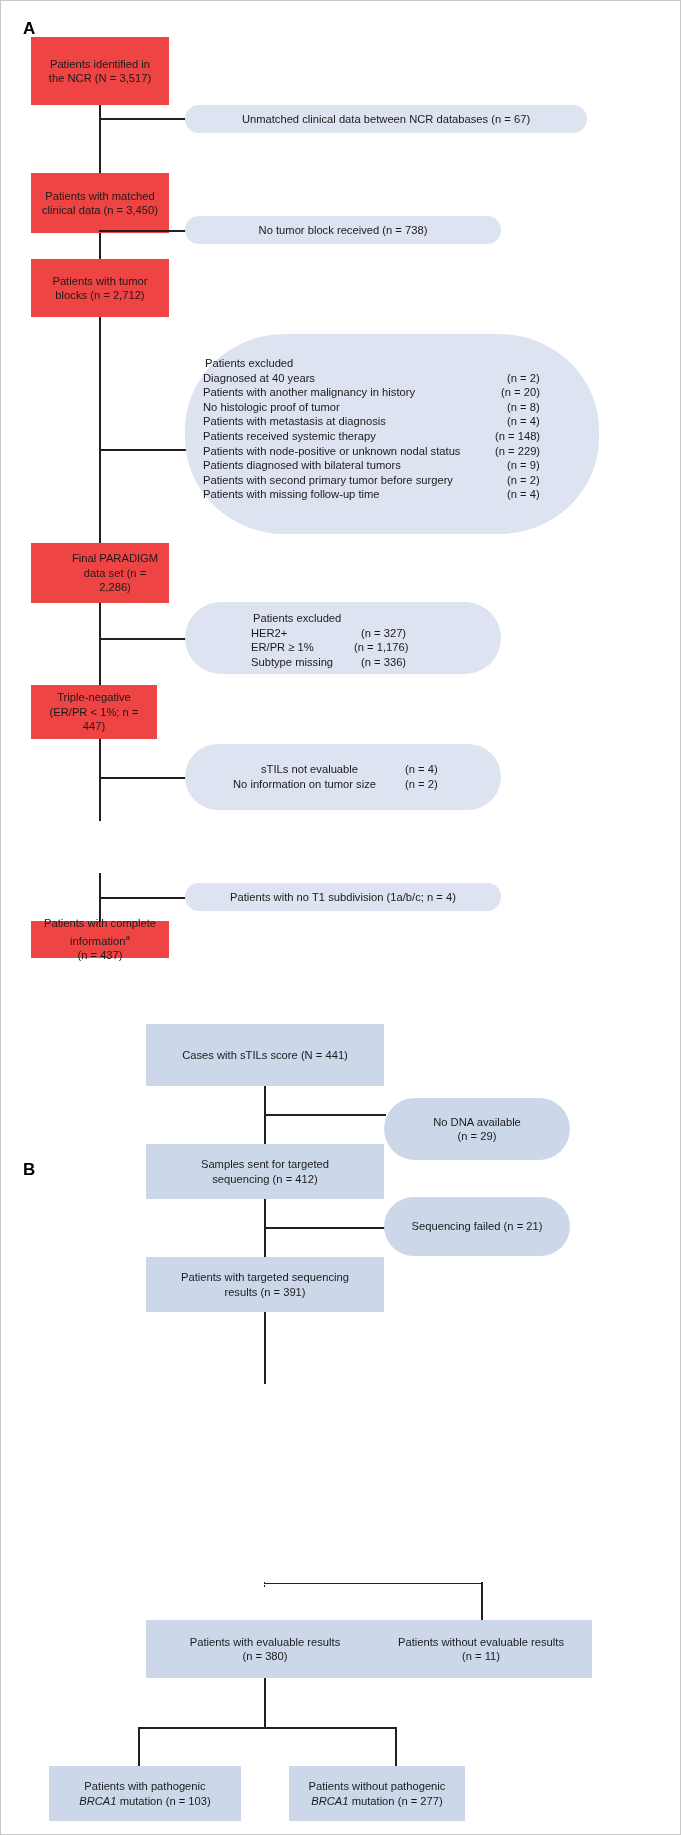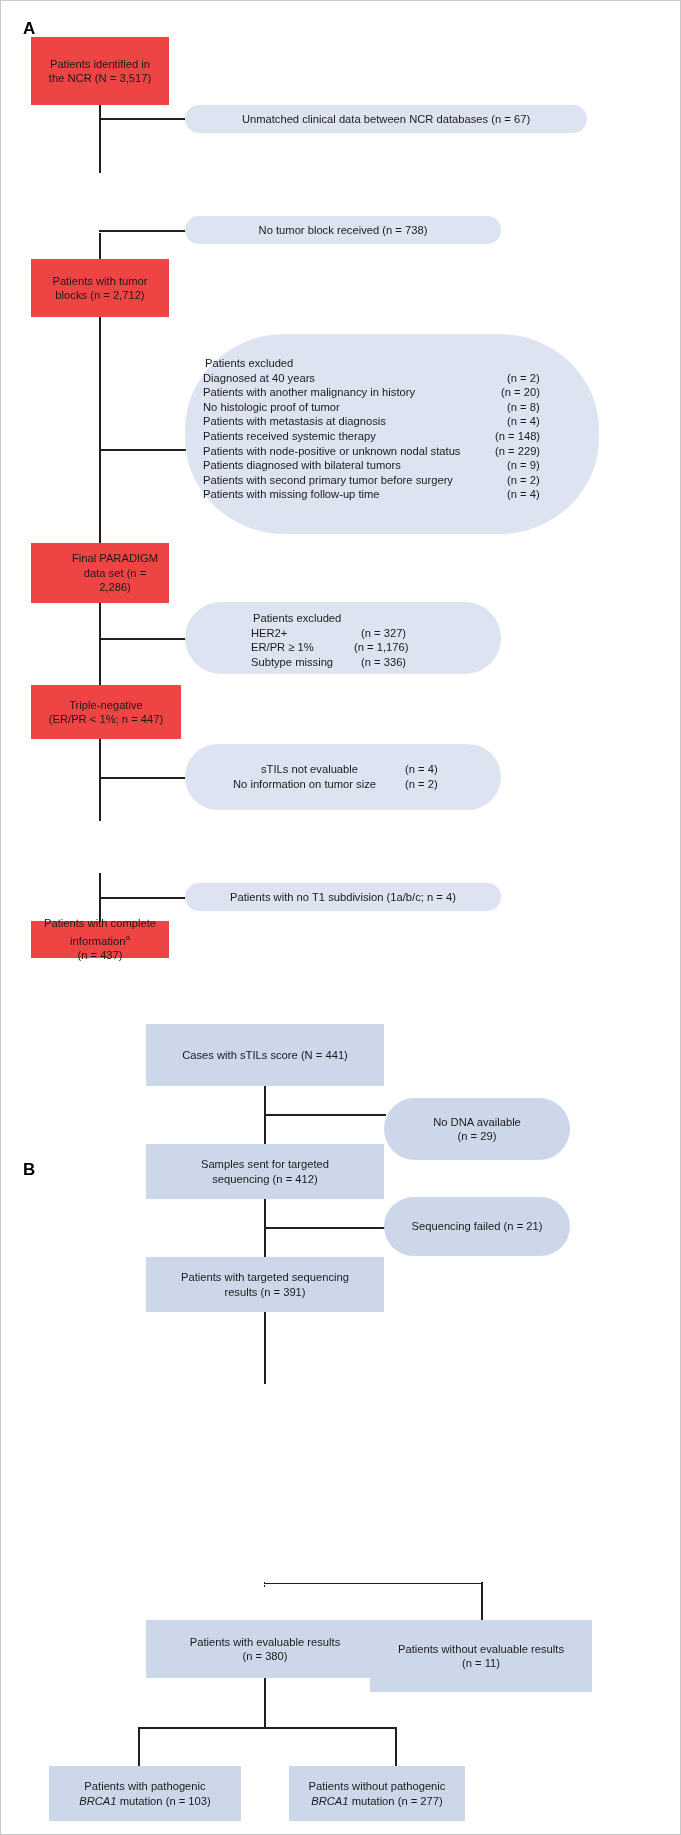--- a/index.html
+++ b/index.html
@@ -103,20 +103,26 @@
     </div>
   </div>
 
   <div class="line vline" style="left:98px; top:104px; height:68px;"></div>
   <div class="line hline" style="left:98px; top:117px; width:88px;"></div>
 
   <div class="pill" style="left:184px; top:104px; width:402px; height:28px;">
     <span>Unmatched clinical data between NCR databases (n = 67)</span>
   </div>
 
+  <div class="node flow" style="left:30px; top:172px; width:138px; height:60px;">
+    <div>
+      <div>Patients with matched</div>
+      <div>clinical data (n = 3,450)</div>
+    </div>
+  </div>
 
   <div class="line vline" style="left:98px; top:232px; height:62px;"></div>
   <div class="line hline" style="left:98px; top:229px; width:88px;"></div>
 
   <div class="pill" style="left:184px; top:215px; width:316px; height:28px;">
     <span>No tumor block received (n = 738)</span>
   </div>
 
   <div class="node flow" style="left:30px; top:258px; width:138px; height:58px;">
     <div>
@@ -191,21 +197,21 @@
         <span class="lbl">ER/PR ≥ 1%</span>
         <span class="num" style="left:113px;">(n = 1,176)</span>
       </div>
       <div class="excl-row">
         <span class="lbl">Subtype missing</span>
         <span class="num" style="left:120px;">(n = 336)</span>
       </div>
     </div>
   </div>
 
-  <div class="node flow" style="left:30px; top:684px; width:150px; height:54px;">
+  <div class="node flow" style="left:30px; top:684px; width:126px; height:54px;">
     <div>
       <div>Triple-negative</div>
       <div>(ER/PR &lt; 1%; n = 447)</div>
     </div>
   </div>
 
   <div class="line vline" style="left:98px; top:738px; height:82px;"></div>
   <div class="line hline" style="left:98px; top:776px; width:88px;"></div>
 
   <div class="blob" style="left:184px; top:743px; width:316px; height:66px; border-radius:33px;">
@@ -301,21 +307,21 @@
 
   <div class="line vline" style="left:480px; top:1581px; height:38px;"></div>
 
   <div class="node flow-b" style="left:145px; top:1619px; width:238px; height:58px;">
     <div>
       <div>Patients with evaluable results</div>
       <div>(n = 380)</div>
     </div>
   </div>
 
-  <div class="node flow-b" style="left:369px; top:1619px; width:222px; height:72px;">
+  <div class="node flow-b" style="left:369px; top:1619px; width:222px; height:58px;">
     <div>
       <div>Patients without evaluable results</div>
       <div>(n = 11)</div>
     </div>
   </div>
 
   <div class="line vline" style="left:263px; top:1677px; height:50px;"></div>
   <div class="line hline" style="left:138px; top:1726px; width:257px;"></div>
   <div class="line vline" style="left:137px; top:1726px; height:40px;"></div>
   <div class="line vline" style="left:394px; top:1726px; height:40px;"></div>

